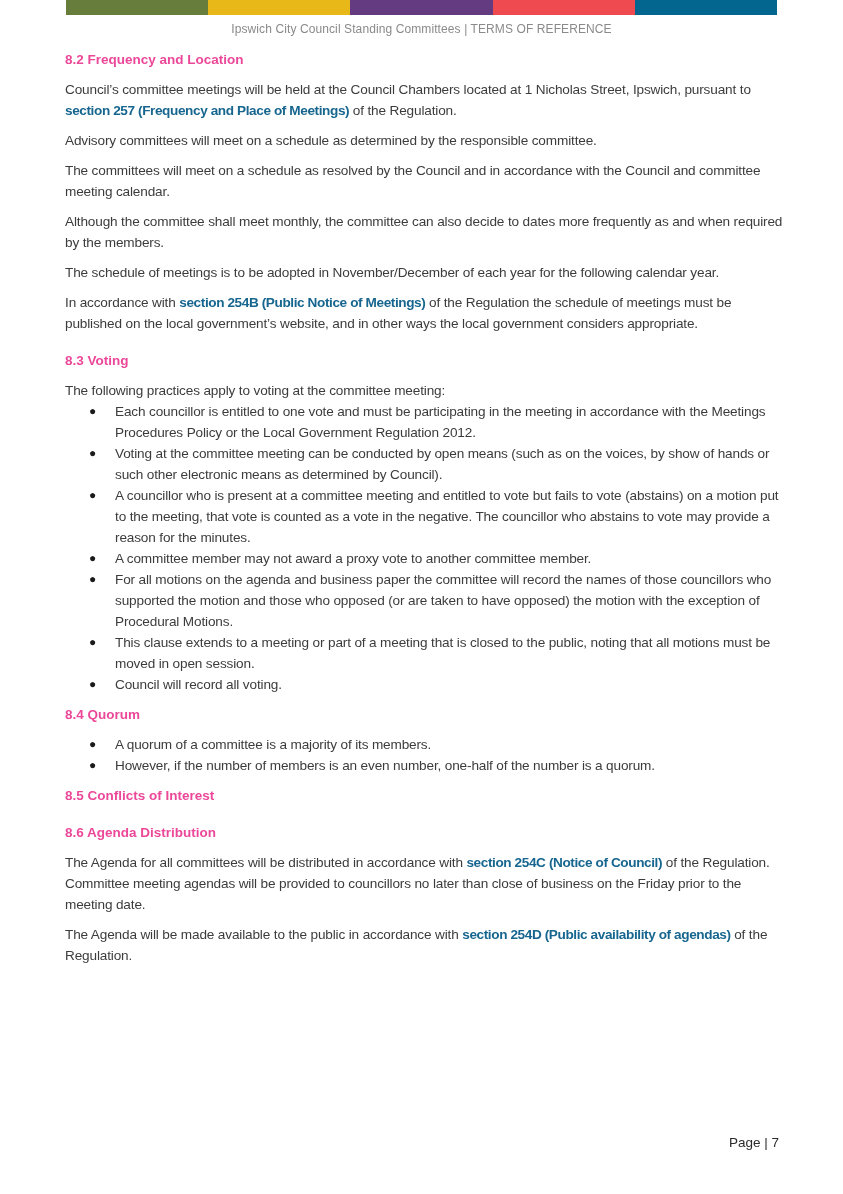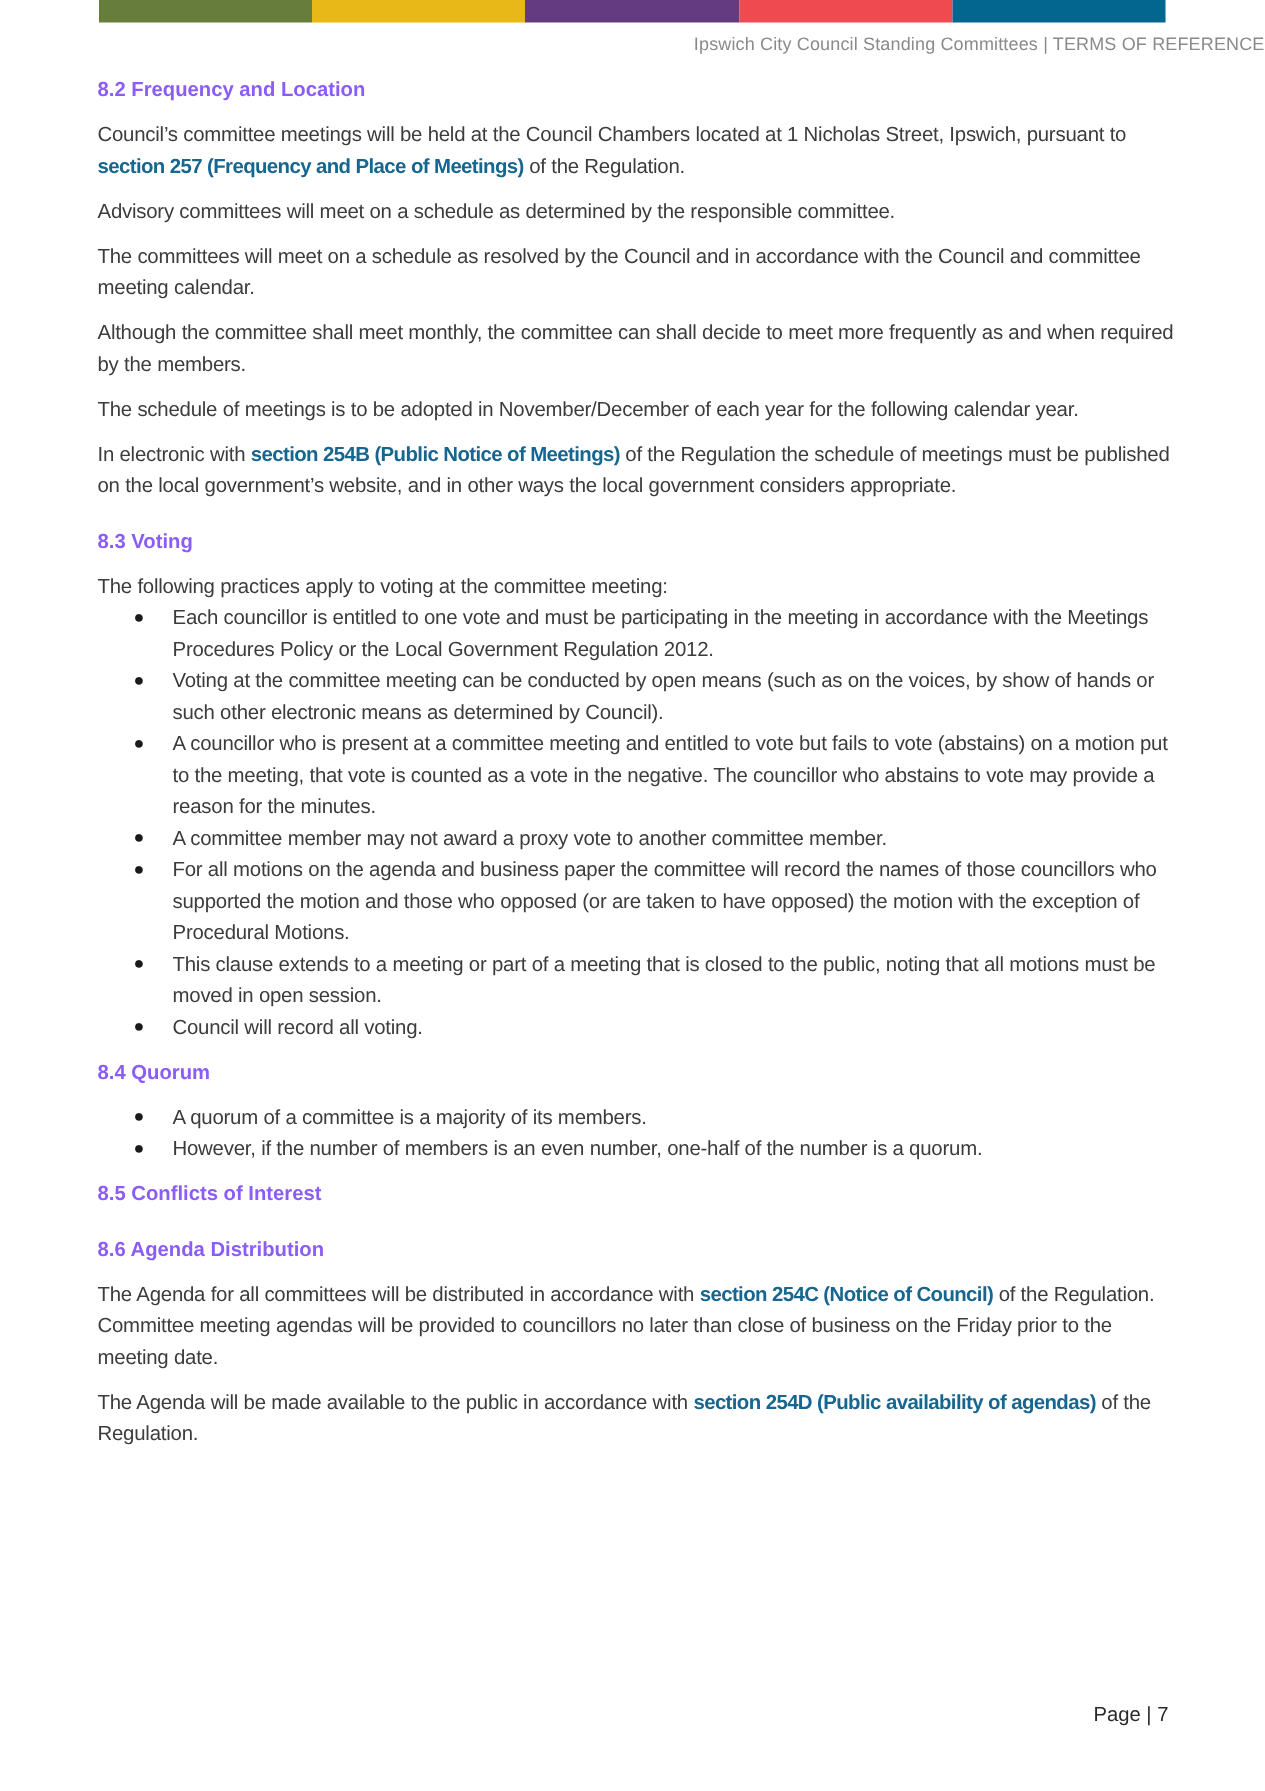--- a/index.html
+++ b/index.html
@@ -1,23 +1,23 @@
 <!DOCTYPE html>
 <html><head>
 <meta charset="utf-8">
 <style>
   html, body { margin: 0; padding: 0; background: #ffffff; }
   body { width: 843px; height: 1194px; position: relative; overflow: hidden;
          font-family: "Liberation Sans", sans-serif; color: #3a3a3a; }
   .colorbar { position: absolute; left: 66px; top: 0; width: 711px; height: 15px; display: flex; }
   .colorbar .seg { flex: 1; height: 100%; }
-  .running-header { position: absolute; top: 22px; left: 0; width: 843px; text-align: right;
+  .running-header { position: absolute; top: 22px; left: 0; width: 843px; text-align: center;
          font-size: 12px; color: #8a8a8a; letter-spacing: 0.1px; }
   .content { position: absolute; left: 65px; top: 50px; width: 720px; }
-  h2 { font-size: 13.5px; font-weight: bold; color: #8b5cf6; margin: 0 0 9px 0; line-height: 20px; }
+  h2 { font-size: 13.5px; font-weight: bold; color: #ec4899; margin: 0 0 9px 0; line-height: 20px; }
   p { font-size: 13.6px; line-height: 21px; margin: 0 0 9px 0; color: #3c3c3c; letter-spacing: -0.15px; }
   a.link { color: #17668f; font-weight: bold; text-decoration-color: #8ab4cc;
            letter-spacing: -0.4px; }
   ul { list-style: none; margin: 0 0 10px 0; padding: 0; }
   ul li { position: relative; padding-left: 50px; font-size: 13.6px; line-height: 21px; color: #3c3c3c;
           letter-spacing: -0.15px; }
   ul li .bullet { position: absolute; left: 24px; top: 0; color: #1a1a1a; font-size: 12px; }
   .gap { height: 8px; }
   .page-num { position: absolute; right: 64px; top: 1135px; font-size: 13.5px; color: #2a2a2a; }
 </style>
@@ -34,23 +34,23 @@
 
 <div class="running-header">Ipswich City Council Standing Committees  |  TERMS OF REFERENCE</div>
 
 <div class="content">
 
   <section>
     <h2>8.2  Frequency and Location</h2>
     <p><span>Council’s committee meetings will be held at the Council Chambers located at 1 Nicholas Street, Ipswich, pursuant to </span><a class="link">section 257 (Frequency and Place of Meetings)</a><span> of the Regulation.</span></p>
     <p>Advisory committees will meet on a schedule as determined by the responsible committee.</p>
     <p>The committees will meet on a schedule as resolved by the Council and in accordance with the Council and committee meeting calendar.</p>
-    <p>Although the committee shall meet monthly, the committee can shall decide to meet more frequently as and when required by the members.</p>
+    <p>Although the committee shall meet monthly, the committee can also decide to dates more frequently as and when required by the members.</p>
     <p>The schedule of meetings is to be adopted in November/December of each year for the following calendar year.</p>
-    <p><span>In electronic with </span><a class="link">section 254B (Public Notice of Meetings)</a><span> of the Regulation the schedule of meetings must be published on the local government’s website, and in other ways the local government considers appropriate.</span></p>
+    <p><span>In accordance with </span><a class="link">section 254B (Public Notice of Meetings)</a><span> of the Regulation the schedule of meetings must be published on the local government’s website, and in other ways the local government considers appropriate.</span></p>
   </section>
   <div class="gap"></div>
 
   <section>
     <h2>8.3  Voting</h2>
     <p style="margin-bottom:0">The following practices apply to voting at the committee meeting:</p>
     <ul>
       <li><span class="bullet">●</span><span>Each councillor is entitled to one vote and must be participating in the meeting in accordance with the Meetings Procedures Policy or the Local Government Regulation 2012.</span></li>
       <li><span class="bullet">●</span><span>Voting at the committee meeting can be conducted by open means (such as on the voices, by show of hands or such other electronic means as determined by Council).</span></li>
       <li><span class="bullet">●</span><span>A councillor who is present at a committee meeting and entitled to vote but fails to vote (abstains) on a motion put to the meeting, that vote is counted as a vote in the negative.  The councillor who abstains to vote may provide a reason for the minutes.</span></li>

